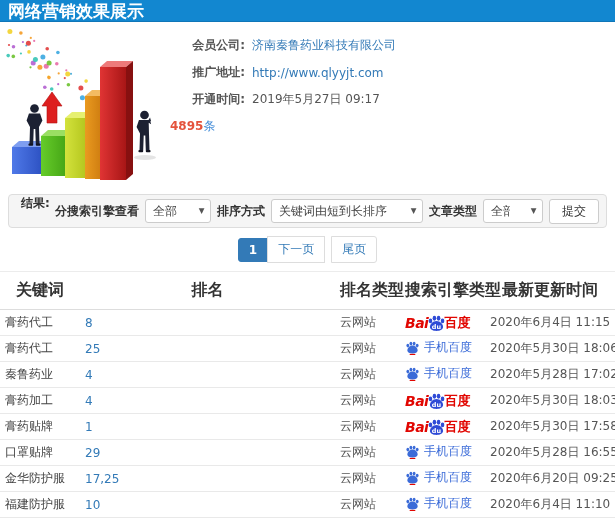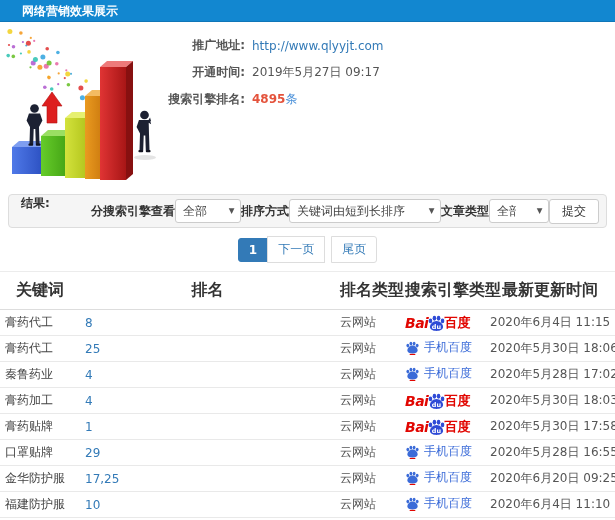--- a/index.html
+++ b/index.html
@@ -2,39 +2,39 @@
 <html><head>
 <meta charset="utf-8">
 <style>
   * { box-sizing: border-box; margin: 0; padding: 0; }
   html,body { width:615px; height:520px; overflow:hidden; }
   body { font-family:"DejaVu Sans","Liberation Sans",sans-serif; font-size:12px; color:#555; background:#fff; }
   .page { position:relative; width:615px; height:520px; background:#fff; overflow:hidden; }
 
   
   .titlebar { height:22px; background:#1287d0; border-bottom:1px solid #0f76b8; color:#fff;
-              font-weight:bold; font-size:12px; line-height:22px; padding-left:22px; }
+              font-weight:bold; font-size:17px; line-height:22px; padding-left:8px; }
 
   
   .hero { position:relative; height:166px; }
   .hero-img { position:absolute; left:5px; top:6px; }
   .info { position:absolute; left:163px; top:10px; }
   .info-row { display:flex; align-items:center; height:27px; }
   .info-label { width:82px; text-align:right; color:#555; font-weight:bold; }
   .info-value { margin-left:7px; text-decoration:none; }
   .info-value.link { color:#337ab7; }
   .info-value.plain { color:#555; }
   .info-value .num { color:#e4533c; font-weight:bold; }
   .info-value .unit { color:#4a90d9; }
 
   
   .panel-heading { margin:6px 8px 0 8px; height:34px; background:#f5f5f5; border:1px solid #ddd;
                    border-radius:4px; display:flex; padding:0 7px 0 12px; }
   .result-label { font-weight:bold; color:#333; }
-  .controls { margin-left:auto; display:flex; align-items:center; }
+  .controls { margin-left:auto; display:flex; align-items:center; gap:6px; }
   .ctl-label { font-weight:bold; color:#333; white-space:nowrap; }
   .sel-wrap { position:relative; display:inline-block; }
   .sel-wrap::after { content:"▼"; position:absolute; right:5px; top:50%; transform:translateY(-50%) scale(.62);
                      color:#555; pointer-events:none; }
   .sel-wrap select { appearance:none; -webkit-appearance:none; height:24px; font-size:12px; color:#444;
                      background:#fff; border:1px solid #ccc; border-radius:3px; padding:0 32px 0 7px;
                      font-family:inherit; }
   select.w1 { width:66px; } select.w2 { width:152px; } select.w3 { width:60px; }
   .submit { height:25px; padding:0 12px; background:#fff; border:1px solid #ccc; border-radius:3px;
             font-size:12px; color:#333; font-family:inherit; cursor:pointer; }
@@ -180,29 +180,32 @@
         <circle cx="0" cy="0" r="3.3" fill="#1c2132"></circle>
         <path d="M-4.2 3.8 L4.2 3.8 L5 7 L3.2 5.8 L3.4 14 L3.8 27 L1 27 L0.6 15.5 L-0.6 15.5 L-1 27 L-3.8 27 L-3.4 14 L-6 9 Z" fill="#1c2132"></path>
         <path d="M2.6 4.5 L5 4.8 L4.2 1.8 Z" fill="#1c2132"></path>
         <rect x="-4.6" y="26.6" width="3.6" height="1.6" rx="0.7" fill="#11131f"></rect>
         <rect x="1" y="26.6" width="3.6" height="1.6" rx="0.7" fill="#11131f"></rect>
       </g>
     </svg>
 
     <div class="info" id="info-list">
         <div class="info-row">
+          <span class="info-label">会员公司:</span>
+          <a class="info-value link">济南秦鲁药业科技有限公司</a>
+        </div>
+        <div class="info-row">
           <span class="info-label">推广地址:</span>
           <a class="info-value link">http://www.qlyyjt.com</a>
         </div>
         <div class="info-row">
           <span class="info-label">开通时间:</span>
           <span class="info-value plain">2019年5月27日 09:17</span>
         </div>
         <div class="info-row">
-          <span class="info-label">搜索引擎排名:</span>
           <a class="info-value"><span class="num">4895</span><span class="unit">条</span></a>
         </div>
       </div>
   </div>
 
   <div class="panel-heading">
     <span class="result-label">结果:</span>
     <div class="controls">
       <span class="ctl-label">分搜索引擎查看</span>
       <span class="sel-wrap">

